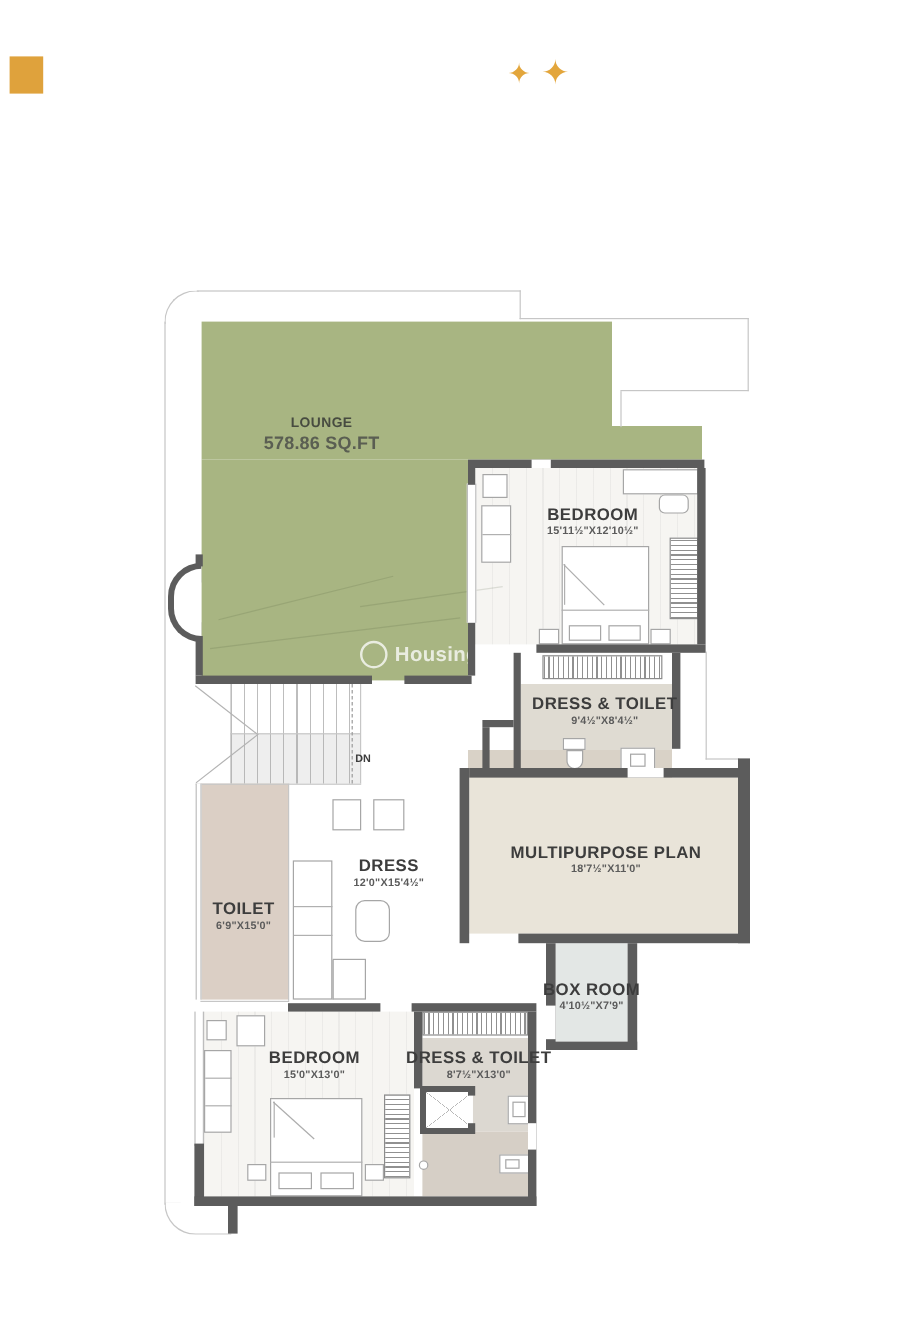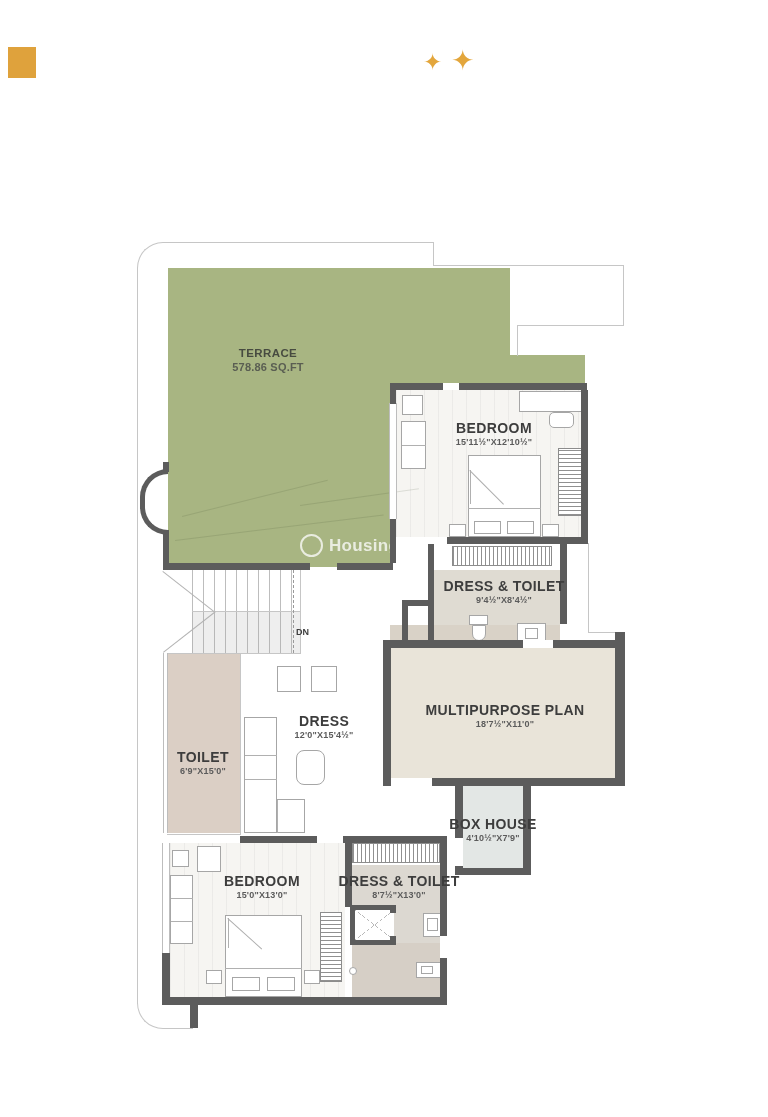--- a/index.html
+++ b/index.html
@@ -34,21 +34,21 @@
   .ward{position:absolute;background-color:#fff;border:1px solid #8c8c8c;box-sizing:border-box;z-index:10;}
   .ward.h{background-image:repeating-linear-gradient(90deg,#909090 0 1px,transparent 1px 4px);}
   .ward.v{background-image:repeating-linear-gradient(0deg,#909090 0 1px,transparent 1px 4px);}
   .shower{position:absolute;border:5px solid #5c5c5c;border-right:none;box-sizing:border-box;background:
       linear-gradient(to top right,transparent 49.5%,#b8b8b8 49.5% 50.5%,transparent 50.5%),
       linear-gradient(to bottom right,transparent 49.5%,#b8b8b8 49.5% 50.5%,transparent 50.5%),#fff;z-index:12;}
   .rlabel{position:absolute;transform:translateX(-50%);text-align:center;z-index:30;color:#3d3d3d;}
   .rname{font-weight:bold;font-size:14px;line-height:1.2;letter-spacing:.4px;white-space:nowrap;}
   .rdims{font-weight:600;font-size:9px;line-height:1.25;color:#5b5b5b;letter-spacing:.2px;white-space:nowrap;}
   .rlabel.big .rname{font-size:11.5px;color:#474b40;}
-  .rlabel.big .rdims{font-size:11px;color:#5a5e52;}
+  .rlabel.big .rdims{font-size:15px;color:#5a5e52;}
   .dn{position:absolute;font-weight:bold;font-size:9px;color:#3d3d3d;z-index:30;}
   .wm{position:absolute;display:flex;align-items:center;gap:6px;z-index:16;
       color:rgba(255,255,255,.75);font-weight:bold;font-size:17px;letter-spacing:.3px;}
   .wm .circ{width:19px;height:19px;border:2px solid rgba(255,255,255,.75);border-radius:50%;}
   .circle{border-radius:50%;}
 </style>
 </head>
 <body>
 
 <div class="page">
@@ -191,21 +191,21 @@
   <div class="wall" style="left:440px;top:843px;width:7px;height:162px"></div>
   <div class="wall" style="left:390px;top:905px;width:6px;height:8px"></div>
   <div class="wall" style="left:390px;top:936px;width:6px;height:9px"></div>
 
   <div class="gap" style="left:443px;top:383px;width:16px;height:7px"></div>
   <div class="gap" style="left:523px;top:640px;width:30px;height:8px"></div>
   <div class="gap" style="left:440px;top:936px;width:7px;height:22px"></div>
   <div class="gap" style="left:455px;top:838px;width:8px;height:28px"></div>
 
   <div class="rlabel big" style="left:268px;top:347px">
-    <div class="rname">TERRACE</div>
+    <div class="rname">LOUNGE</div>
     <div class="rdims">578.86 SQ.FT</div>
   </div>
   <div class="rlabel" style="left:494px;top:420px">
     <div class="rname">BEDROOM</div>
     <div class="rdims">15'11½"X12'10½"</div>
   </div>
   <div class="rlabel" style="left:504px;top:578px">
     <div class="rname">DRESS &amp; TOILET</div>
     <div class="rdims">9'4½"X8'4½"</div>
   </div>
@@ -223,17 +223,17 @@
   </div>
   <div class="rlabel" style="left:262px;top:873px">
     <div class="rname">BEDROOM</div>
     <div class="rdims">15'0"X13'0"</div>
   </div>
   <div class="rlabel" style="left:399px;top:873px">
     <div class="rname">DRESS &amp; TOILET</div>
     <div class="rdims">8'7½"X13'0"</div>
   </div>
   <div class="rlabel" style="left:493px;top:816px">
-    <div class="rname">BOX HOUSE</div>
+    <div class="rname">BOX ROOM</div>
     <div class="rdims">4'10½"X7'9"</div>
   </div>
 
 </div>
 
 </body></html>

